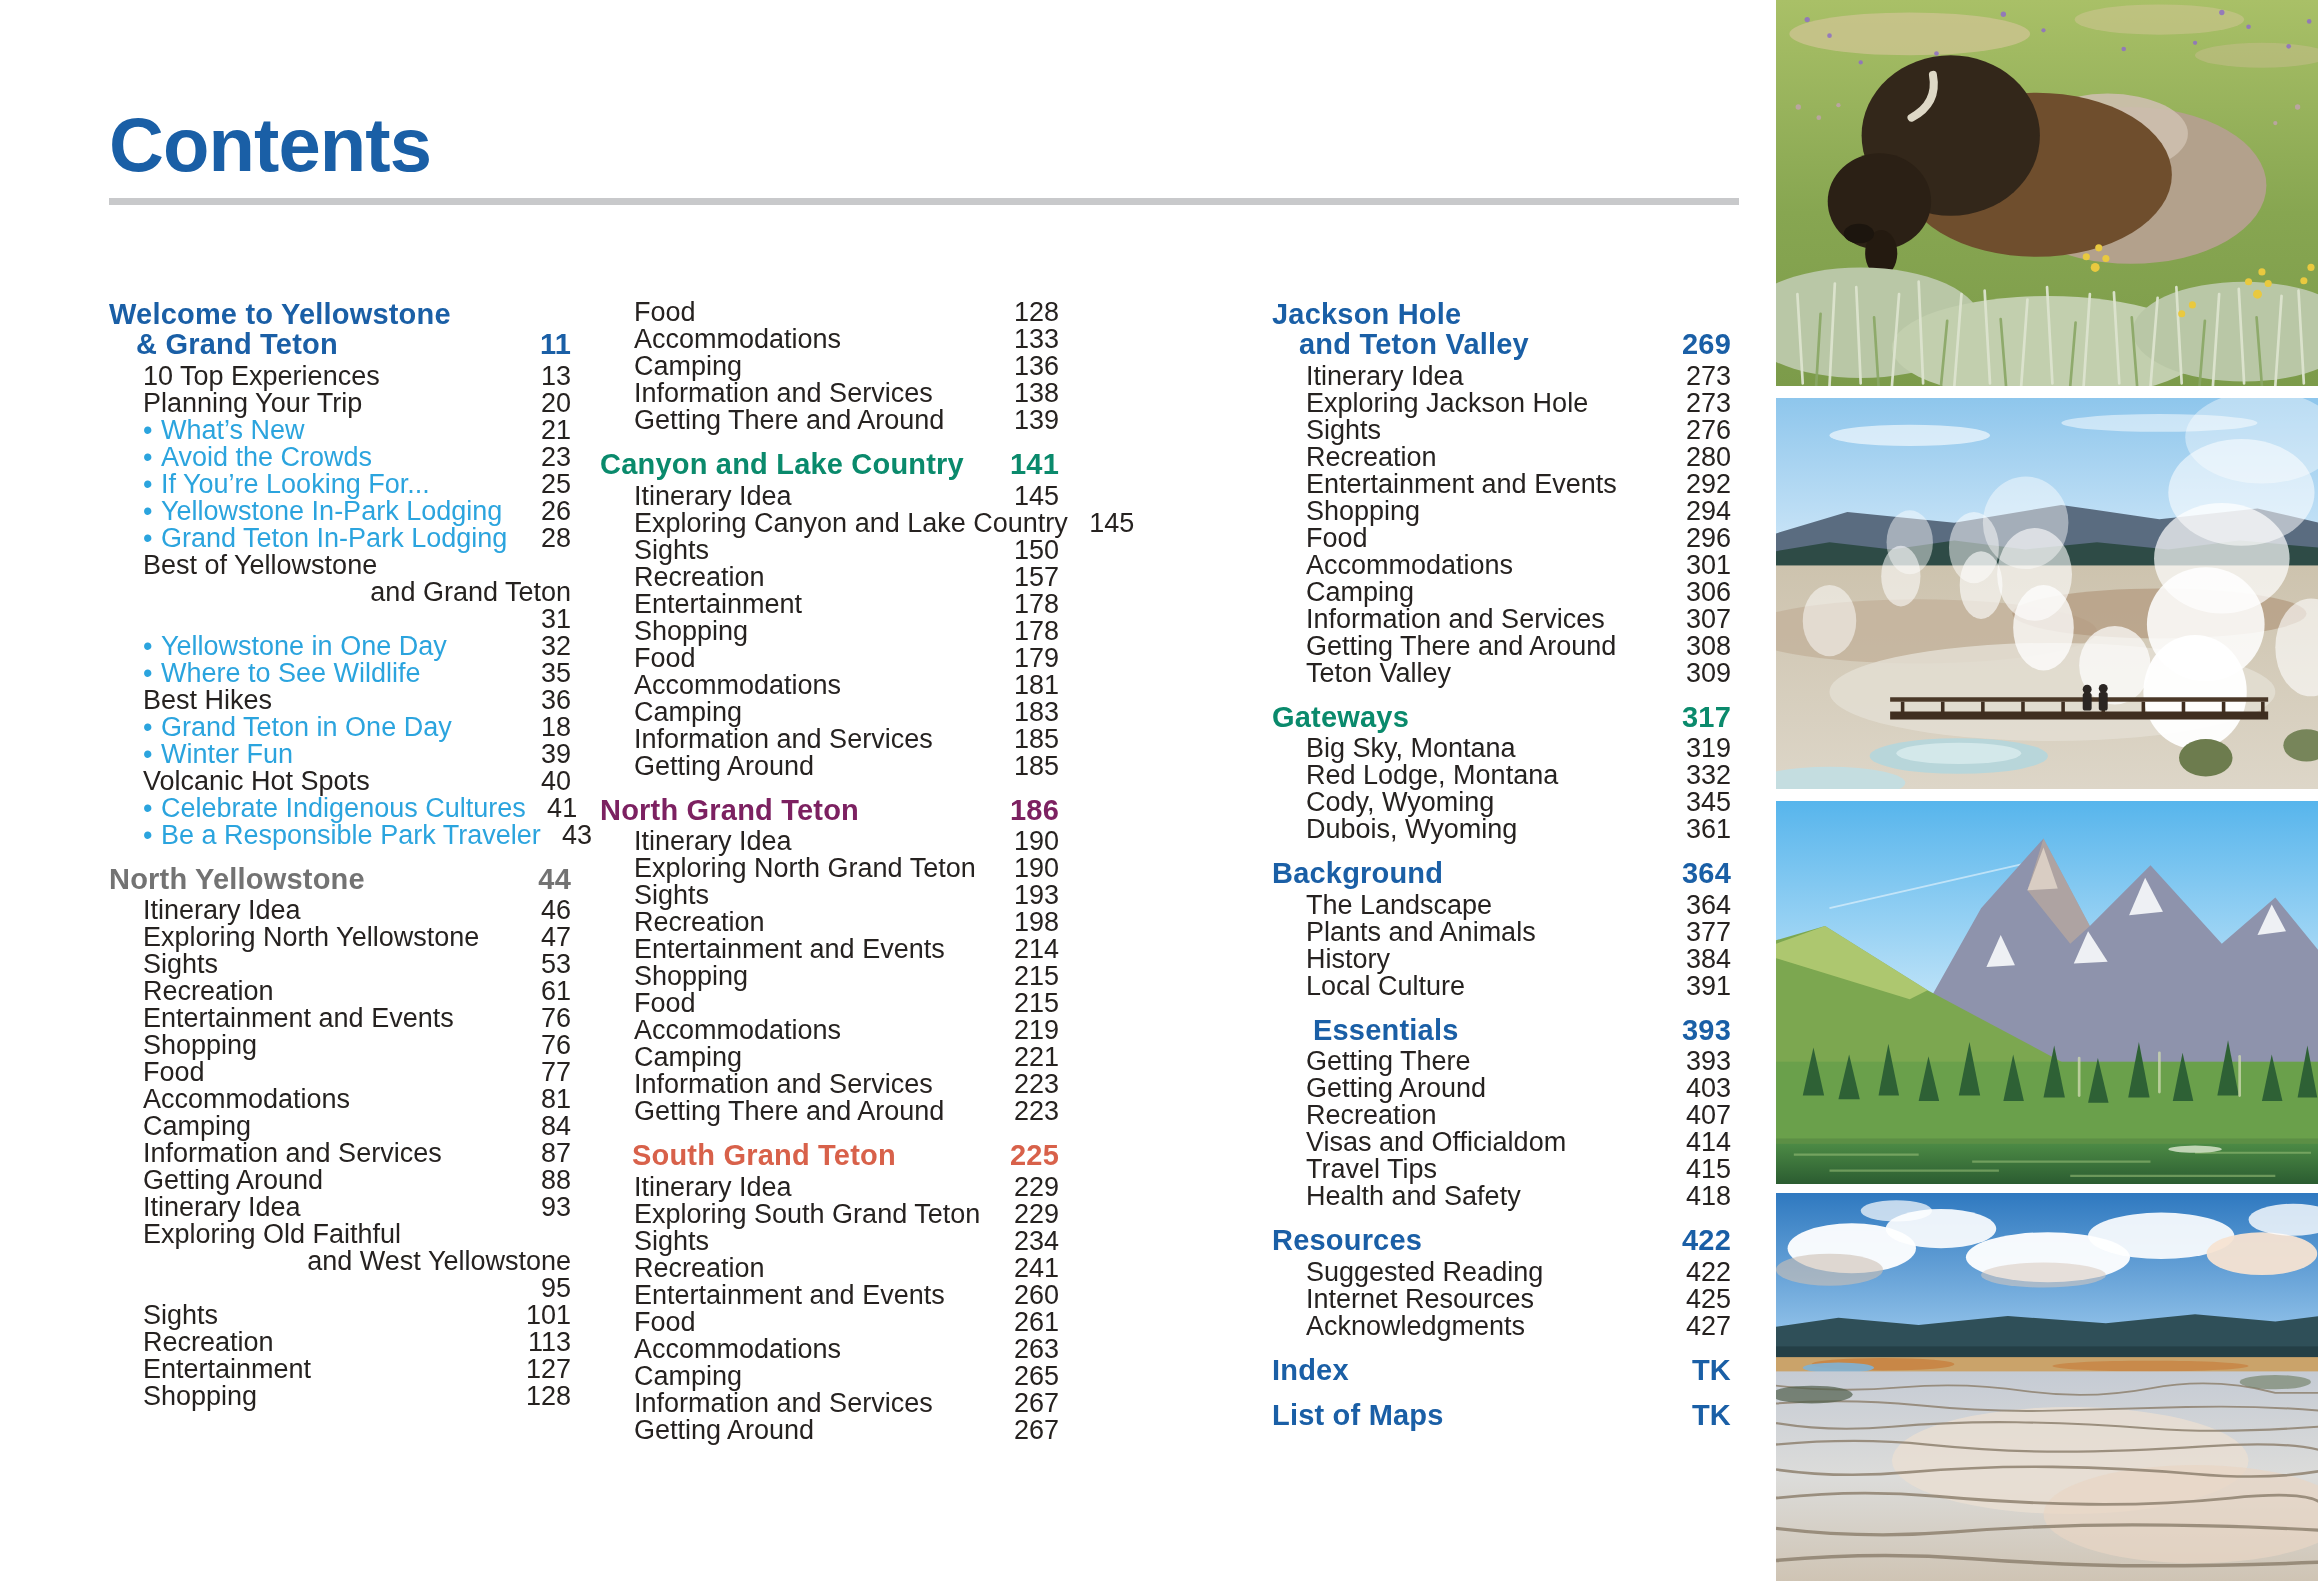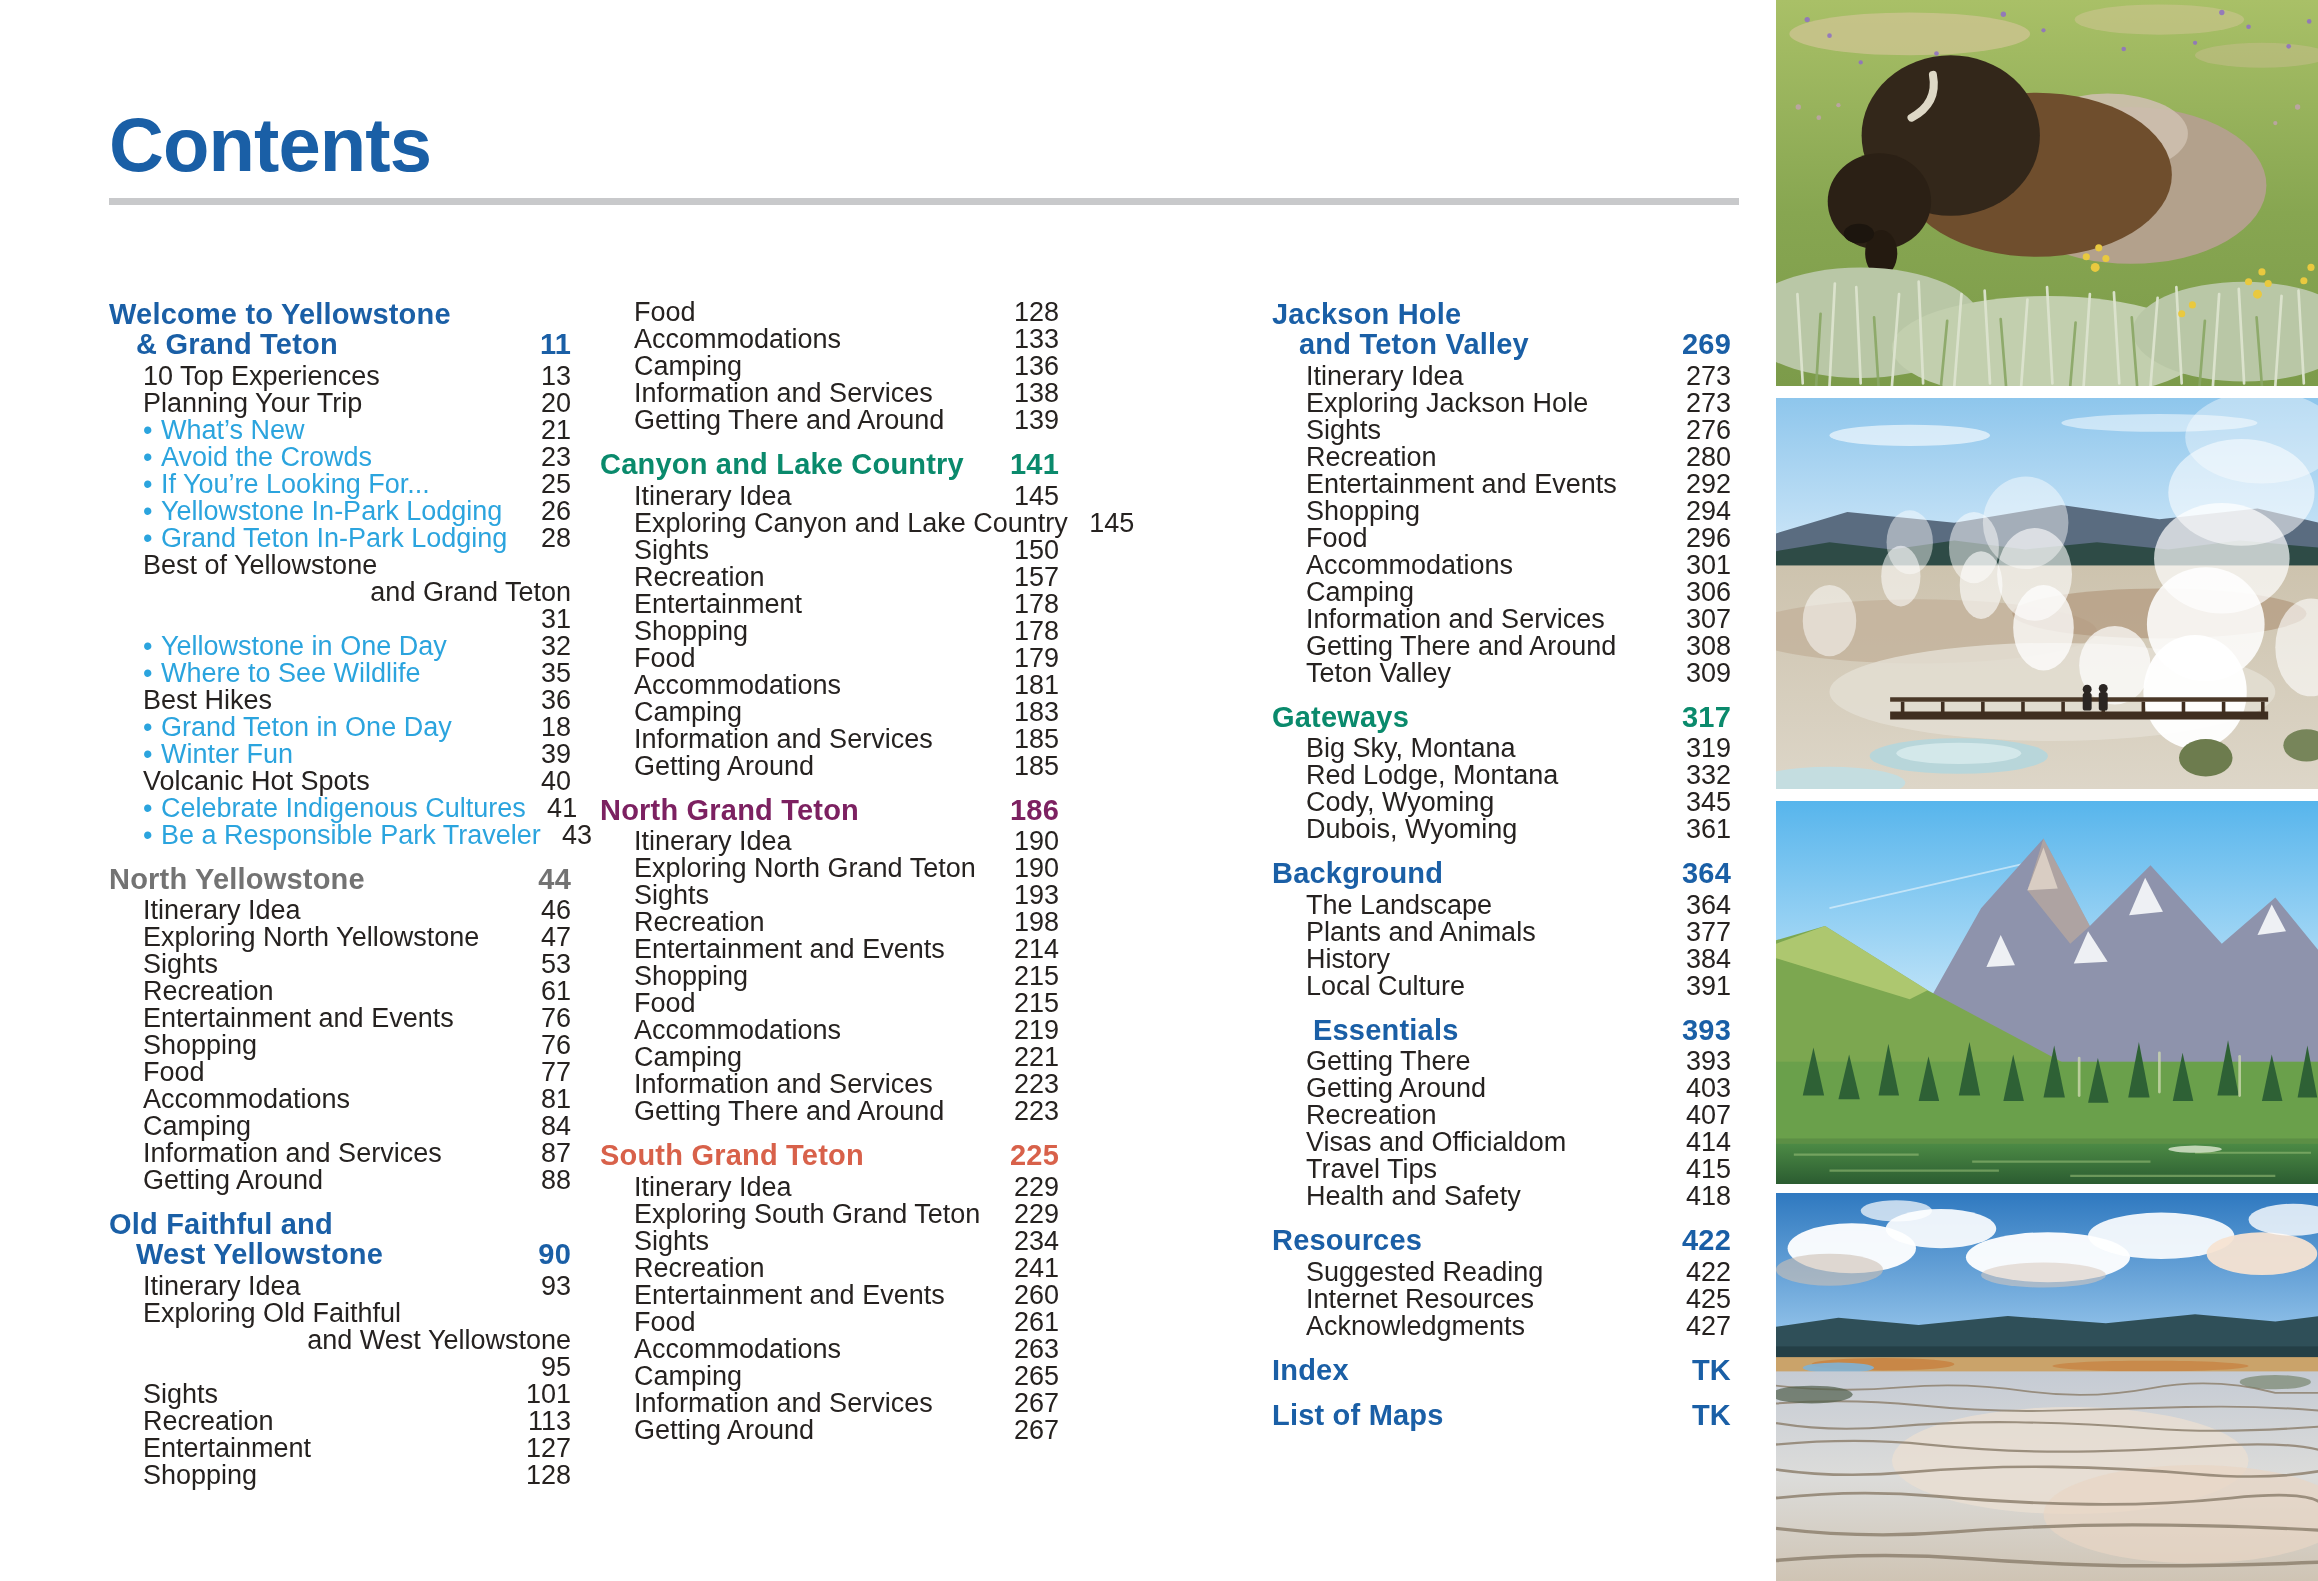--- a/index.html
+++ b/index.html
@@ -275,30 +275,20 @@
           <span class="page-num">87</span>
         </div>
       </div>
       <div class="entry sub">
         <div class="line indent-1">
           <span class="label">Getting Around</span>
           <span class="dots"></span>
           <span class="page-num">88</span>
         </div>
       </div>
-      <div class="entry chapter" style="color: rgb(26, 95, 166);">
-        <div class="line indent-0">
-          <span class="label">Old Faithful and</span>
-        </div>
-        <div class="line indent-1">
-          <span class="label">West Yellowstone</span>
-          <span class="dots"></span>
-          <span class="page-num">90</span>
-        </div>
-      </div>
       <div class="entry sub">
         <div class="line indent-1">
           <span class="label">Itinerary Idea</span>
           <span class="dots"></span>
           <span class="page-num">93</span>
         </div>
       </div>
       <div class="entry sub">
         <div class="line indent-1">
           <span class="label">Exploring Old Faithful</span>
@@ -535,21 +525,21 @@
           <span class="page-num">223</span>
         </div>
       </div>
       <div class="entry sub">
         <div class="line indent-1">
           <span class="label">Getting There and Around</span>
           <span class="dots"></span>
           <span class="page-num">223</span>
         </div>
       </div>
-      <div class="entry chapter" style="color: rgb(216, 97, 74);">
+      <div class="entry chapter" style="color: rgb(216, 97, 74); margin-left: 32px;">
         <div class="line indent-0">
           <span class="label">South Grand Teton</span>
           <span class="dots"></span>
           <span class="page-num">225</span>
         </div>
       </div>
       <div class="entry sub">
         <div class="line indent-1">
           <span class="label">Itinerary Idea</span>
           <span class="dots"></span>

